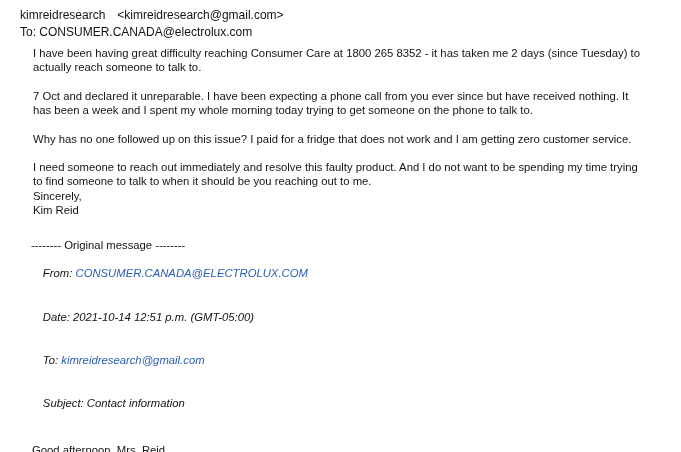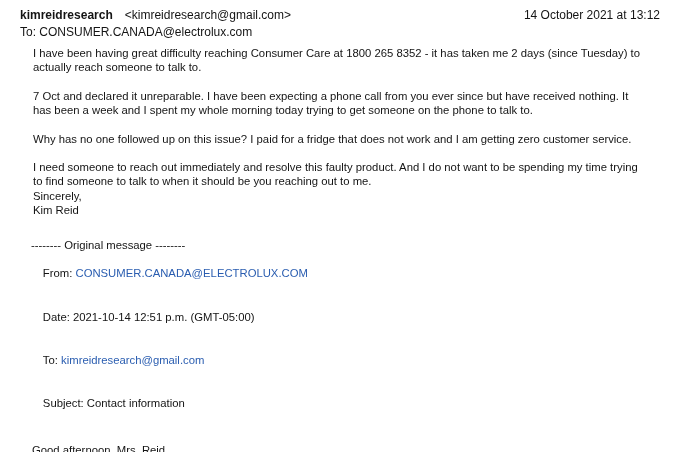--- a/index.html
+++ b/index.html
@@ -13,41 +13,41 @@
   .page { padding: 7px 21px 0 20px; }
 
   
   .email-header {
     display: flex;
     justify-content: space-between;
     align-items: flex-start;
     font-size: 12px;
     line-height: 17px;
   }
-  .sender-name { font-weight: 700; }
+  .sender-name { font-weight: 400; }
   .sender-email { margin-left: 12px; }
   .header-date { white-space: nowrap; }
 
   
   .reply {
     margin: 5px 0 16px 13px;
     font-size: 11.3px;
     line-height: 14.4px;
   }
   .line { white-space: pre-wrap; }
   .para + .para { margin-top: 14px; }
 
   
   .quote-head {
     margin: 20px 0 0 4px;
     font-size: 11.3px;
     line-height: 14.4px;
   }
   .divider { padding-left: 7px; }
-  .meta-line { white-space: pre-wrap; }
+  .meta-line { white-space: pre-wrap; font-style: italic; }
   a.link { color: #2a5db0; text-decoration: none; cursor: pointer; }
 
   
   .original-body {
     margin: 18px 0 0 12px;
     font-size: 11.3px;
     line-height: 14.4px;
   }
   .ob-greeting { margin-bottom: 10px; }
 </style>
@@ -58,21 +58,20 @@
 
   <div class="email-header">
     <div class="header-left">
       <div class="sender-line">
         <span class="sender-name">kimreidresearch</span><span class="sender-email">&lt;kimreidresearch@gmail.com&gt;</span>
       </div>
       <div class="to-line">
         <span>To: </span><span>CONSUMER.CANADA@electrolux.com</span>
       </div>
     </div>
-    <div class="header-date">14 October 2021 at 13:12</div>
   </div>
 
   <div class="reply">
     <div class="para">
       <div class="line">I have been having great difficulty reaching Consumer Care at 1800 265 8352 - it has taken me 2 days (since Tuesday) to</div>
       <div class="line">actually reach someone to talk to.</div>
     </div>
     <div class="para">
       <div class="line">7 Oct and declared it unreparable. I have been expecting a phone call from you ever since but have received nothing. It</div>
       <div class="line">has been a week and I spent my whole morning today trying to get someone on the phone to talk to.</div>

